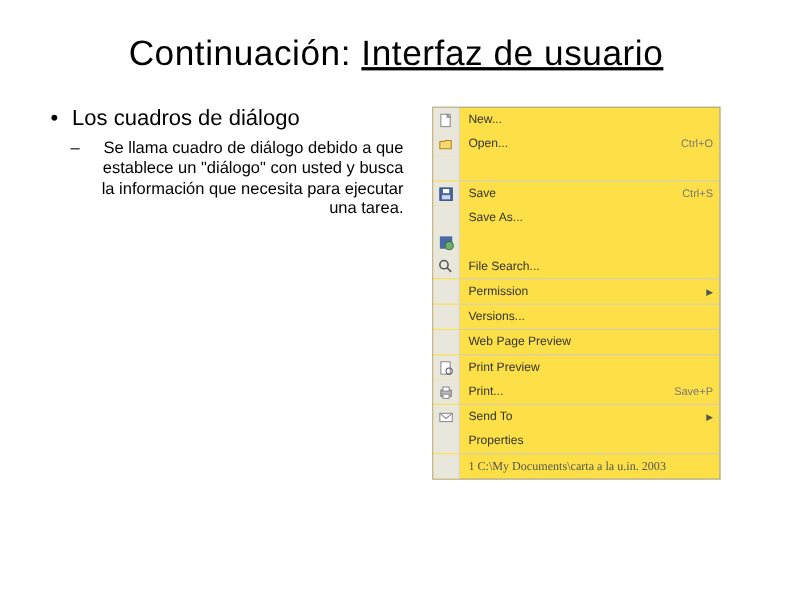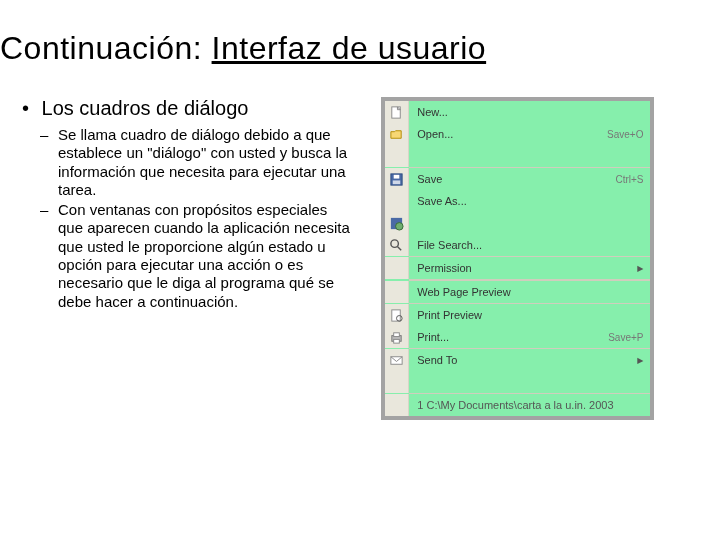--- a/index.html
+++ b/index.html
@@ -8,58 +8,59 @@
     height: 540px;
     background: #fff;
     font-family: Arial, Helvetica, sans-serif;
     color: #000;
     position: relative;
     overflow: hidden;
   }
   .slide-title {
     font-size: 32px;
     font-weight: normal;
-    text-align: left;
+    text-align: center;
     margin-top: 30px;
     margin-bottom: 30px;
     letter-spacing: 0.5px;
   }
   .underline { text-decoration: underline; }
   .content-row {
     display: flex;
-    padding: 0 40px 0 16px;
+    padding: 0 40px 0 40px;
     gap: 20px;
   }
   .text-col { flex: 0 0 52%; }
   .top-bullet {
     font-size: 20px;
     margin-bottom: 6px;
     margin-left: 6px;
   }
   .top-bullet .bullet { display:inline-block; width:14px; }
   .sub-list {
     list-style: none;
     padding-left: 42px;
     font-size: 15px;
     line-height: 1.22;
   }
   .sub-list li {
     position: relative;
     margin-bottom: 2px;
     padding-right: 6px;
+    text-align: right;
   }
   .sub-list li::before {
     content: "–";
     position: absolute;
     left: -18px;
   }
   .menu-col {
     flex: 0 0 41%;
-    border: 4px solid #a3a3a3;
-    background: #86efac;
+    border: 1px solid #a3a3a3;
+    background: #fde047;
     font-family: Tahoma, Arial, sans-serif;
     font-size: 11px;
     color: #333;
     align-self: flex-start;
   }
   .menu-col .row {
     display: flex;
     align-items: center;
     height: 22px;
     padding: 0 6px 0 0;
@@ -90,59 +91,58 @@
   .arrow {
     color: #555;
     font-size: 8px;
     padding-left: 4px;
   }
   .sep {
     height: 0;
     border-top: 1px solid #d0cdbd;
     margin-left: 24px;
   }
-  .recent { color: #555; }
+  .recent { color: #555; font-family: Liberation Serif, serif; }
 </style>
 </head>
 <body>
 
 <h1 class="slide-title">
   <span>Continuación: </span><span class="underline">Interfaz de usuario</span>
 </h1>
 
 <div class="content-row">
   <div class="text-col">
     <div class="top-bullet">
       <span class="bullet">•</span>
       <span>Los cuadros de diálogo</span>
     </div>
     <ul class="sub-list">
       <li>Se llama cuadro de diálogo debido a que establece un "diálogo" con usted y busca la información que necesita para ejecutar una tarea.</li>
-      <li>Con ventanas con propósitos especiales que aparecen cuando la aplicación necesita que usted le proporcione algún estado u opción para ejecutar una acción o es necesario que le diga al programa qué se debe hacer a continuación.</li>
     </ul>
   </div>
 
   <div class="menu-col">
     <div class="row">
       <span class="icon-strip">
         <svg viewBox="0 0 16 16">
             <rect x="3" y="2" width="9" height="12" fill="#fff" stroke="#888"></rect>
             <path d="M9 2 L12 5 L9 5 Z" fill="#ddd" stroke="#888"></path>
           </svg>
       </span>
       <span class="menu-label">New...</span>
     </div>
     <div class="row">
       <span class="icon-strip">
         <svg viewBox="0 0 16 16">
             <path d="M2 5 L6 5 L7 4 L13 4 L13 12 L2 12 Z" fill="#f7d774" stroke="#b38b00"></path>
           </svg>
       </span>
       <span class="menu-label">Open...</span>
-      <span class="shortcut">Save+O</span>
+      <span class="shortcut">Ctrl+O</span>
     </div>
     <div class="row">
       <span class="icon-strip"></span>
     </div>
     <div class="sep"></div>
     <div class="row">
       <span class="icon-strip">
         <svg viewBox="0 0 16 16">
             <rect x="2" y="2" width="12" height="12" fill="#4a6aa5" stroke="#2b4a80"></rect>
             <rect x="5" y="3" width="6" height="4" fill="#fff"></rect>
@@ -173,20 +173,24 @@
       </span>
       <span class="menu-label">File Search...</span>
     </div>
     <div class="sep"></div>
     <div class="row">
       <span class="icon-strip"></span>
       <span class="menu-label">Permission</span>
       <span class="arrow">▶</span>
     </div>
     <div class="sep"></div>
+    <div class="row">
+      <span class="icon-strip"></span>
+      <span class="menu-label">Versions...</span>
+    </div>
     <div class="sep"></div>
     <div class="row">
       <span class="icon-strip"></span>
       <span class="menu-label">Web Page Preview</span>
     </div>
     <div class="sep"></div>
     <div class="row">
       <span class="icon-strip">
         <svg viewBox="0 0 16 16">
             <rect x="3" y="2" width="9" height="12" fill="#fff" stroke="#888"></rect>
@@ -212,20 +216,21 @@
         <svg viewBox="0 0 16 16">
             <rect x="2" y="4" width="12" height="8" fill="#fff" stroke="#888"></rect>
             <path d="M2 4 L8 9 L14 4" fill="none" stroke="#888"></path>
           </svg>
       </span>
       <span class="menu-label">Send To</span>
       <span class="arrow">▶</span>
     </div>
     <div class="row">
       <span class="icon-strip"></span>
+      <span class="menu-label">Properties</span>
     </div>
     <div class="sep"></div>
     <div class="row recent">
       <span class="icon-strip"></span>
       <span class="menu-label">1 C:\My Documents\carta a la u.in. 2003</span>
     </div>
   </div>
 </div>
 
 </body></html>

